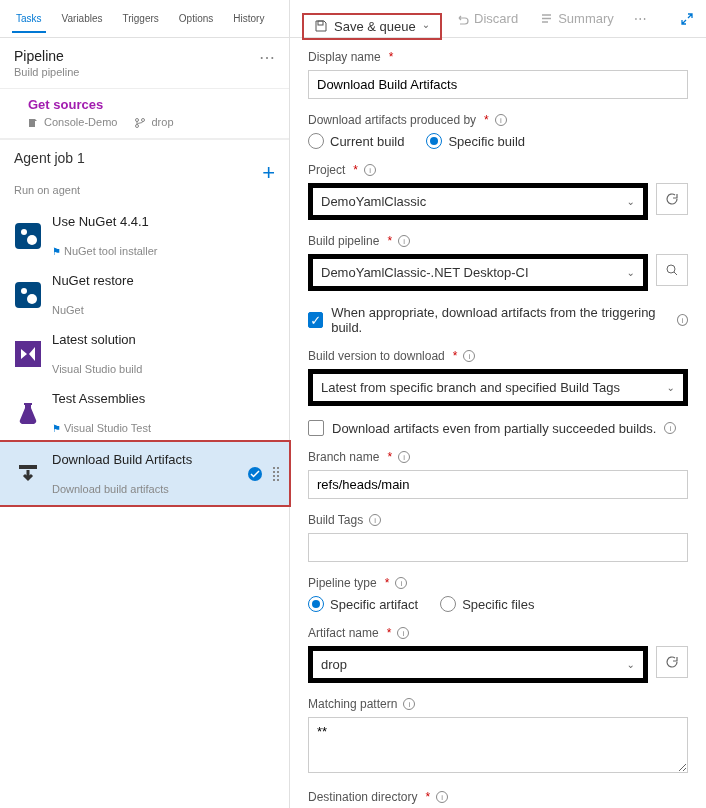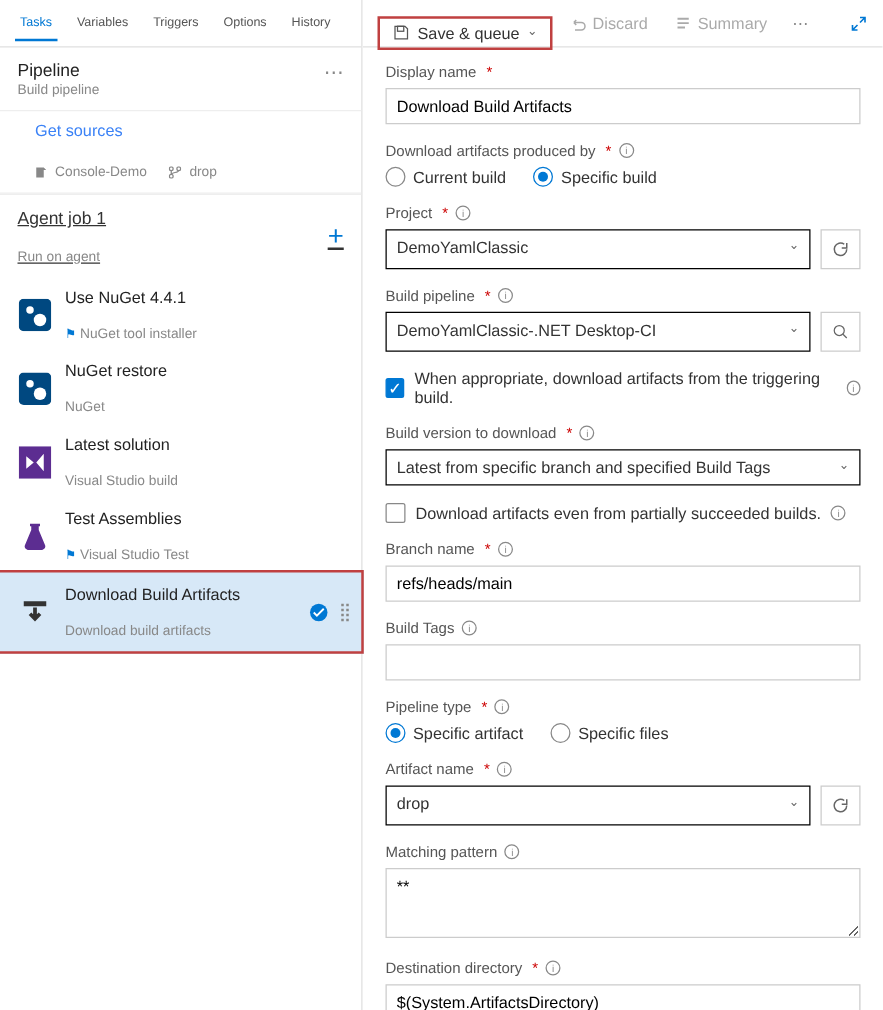--- a/index.html
+++ b/index.html
@@ -9,24 +9,24 @@
   .tabbar { display: flex; border-bottom: 1px solid #e0e0e0; padding: 0 6px; height: 38px; align-items: center; }
   .tab { padding: 8px 10px; font-size: 10px; color: #555; cursor: pointer; position: relative; }
   .tab.active { color: #0078d4; font-weight: 400; }
   .tab.active::after { content: ""; position: absolute; left: 6px; right: 6px; bottom: -1px; height: 2px; background: #0078d4; }
   .section { padding: 10px 14px; border-bottom: 1px solid #eee; }
   .section-title { font-size: 14px; color: #222; }
   .section-sub { font-size: 11px; color: #888; margin-top: 2px; }
   .section-head { display: flex; justify-content: space-between; align-items: flex-start; }
   .more { color: #888; font-size: 16px; cursor: pointer; }
   .getsources { padding: 8px 14px 10px 28px; border-bottom: 1px solid #eee; }
-  .gs-title { font-size: 13px; color: #3b82f6; }
-  .gs-row { font-size: 11px; color: #888; margin-top: 20px; display: flex; gap: 18px; }
+  .gs-title { font-size: 13px; color: #a21caf; font-weight: bold; }
+  .gs-row { font-size: 11px; color: #888; margin-top: 4px; display: flex; gap: 18px; }
   .gs-row span svg { vertical-align: middle; margin-right: 3px; }
-  .agent { padding: 10px 14px; display: flex; justify-content: space-between; align-items: center; text-decoration: underline; }
+  .agent { padding: 10px 14px; display: flex; justify-content: space-between; align-items: center; }
   .agent-t { font-size: 14px; }
   .agent-s { font-size: 11px; color: #888; margin-top: 18px; }
   .plus { color: #0078d4; font-size: 22px; font-weight: 300; cursor: pointer; }
   .task { display: flex; align-items: center; padding: 8px 10px 8px 14px; gap: 10px; cursor: pointer; }
   .task .icon { width: 28px; height: 28px; display: flex; align-items: center; justify-content: center; }
   .task-t { font-size: 13px; color: #222; }
   .task-s { font-size: 11px; color: #888; margin-top: 16px; }
   .task-flag { font-size: 10px; color: #0078d4; margin-right: 3px; }
   .task.selected { background: #d7e8f7; border: 2px solid #c04040; margin: -2px; padding: 10px 10px 10px 14px; position: relative; }
   .task.selected .check { color: #0078d4; margin-left: auto; }
@@ -41,21 +41,21 @@
   .expand { margin-left: auto; color: #0078d4; cursor: pointer; }
   
   .form { padding: 12px 18px; overflow-y: auto; flex: 1; }
   .fld { margin-bottom: 14px; }
   .lbl { font-size: 12px; color: #555; margin-bottom: 6px; display: flex; align-items: center; gap: 6px; }
   .req { color: #c00; margin-left: 2px; }
   .info { width: 12px; height: 12px; border: 1px solid #888; border-radius: 50%; display: inline-flex; align-items: center; justify-content: center; font-size: 8px; color: #888; cursor: pointer; }
   input[type=text], textarea { width: 100%; border: 1px solid #ccc; padding: 6px 8px; font-size: 13px; font-family: inherit; }
   textarea { resize: both; height: 56px; }
   .select-row { display: flex; gap: 8px; }
-  .select { flex: 1; border: 1px solid #000000; padding: 6px 8px; font-size: 13px; display: flex; justify-content: space-between; cursor: pointer; }
+  .select { flex: 1; border: 5px solid #000000; padding: 6px 8px; font-size: 13px; display: flex; justify-content: space-between; align-items: center; cursor: pointer; }
   .sq-btn { width: 32px; height: 32px; border: 1px solid #ccc; display: flex; align-items: center; justify-content: center; cursor: pointer; color: #666; }
   .radio-row { display: flex; gap: 22px; align-items: center; }
   .radio { display: flex; align-items: center; gap: 6px; font-size: 13px; cursor: pointer; }
   .radio-dot { width: 16px; height: 16px; border: 1px solid #888; border-radius: 50%; display: inline-flex; align-items: center; justify-content: center; }
   .radio.checked .radio-dot { border-color: #0078d4; }
   .radio.checked .radio-dot::after { content: ""; width: 8px; height: 8px; background: #0078d4; border-radius: 50%; }
   .cb-row { display: flex; align-items: center; gap: 8px; font-size: 13px; }
   .cb { width: 16px; height: 16px; border: 1px solid #888; border-radius: 2px; display: inline-flex; align-items: center; justify-content: center; cursor: pointer; }
   .cb.checked { background: #0078d4; border-color: #0078d4; color: #fff; }
   .chev { font-size: 10px; color: #666; }

